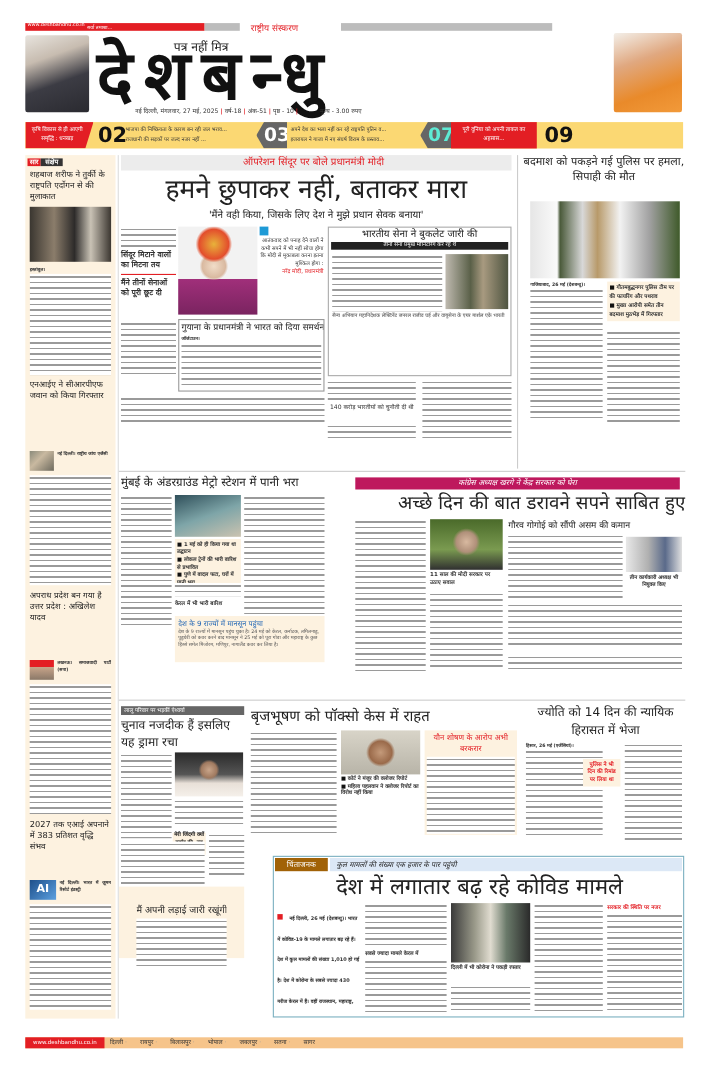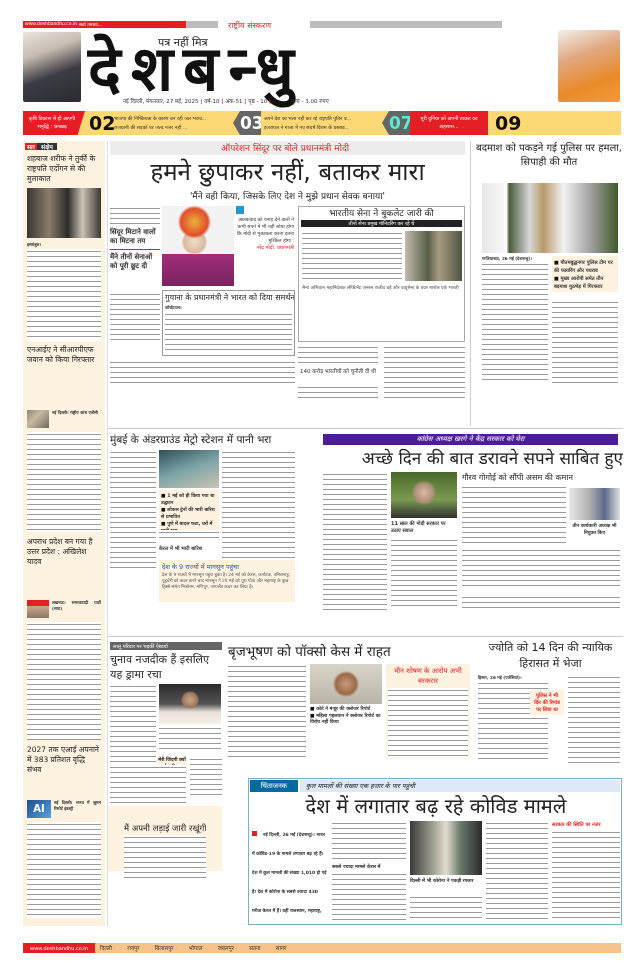--- a/index.html
+++ b/index.html
@@ -160,21 +160,21 @@
   <span>पुणे में बादल फटा, घरों में पानी भरा</span>
 </div>
 <div class="abs lines" style="left:159px;top:530px;width:60px;height:12px;"></div>
 <div class="abs" style="left:159px;top:545px;width:60px;font-size:5px;font-weight:bold;color:#333;">केरल में भी भारी बारिश</div>
 <div class="abs lines" style="left:222px;top:450px;width:73px;height:110px;"></div>
 <div class="abs cream" style="left:159px;top:560px;width:136px;height:42px;padding:2px 3px;">
   <div class="hd" style="font-size:6.5px;line-height:10px;color:#1e64b4;">देश के 9 राज्यों में मानसून पहुंचा</div>
   <div style="font-size:4.4px;line-height:6px;color:#555;">देश के 9 राज्यों में मानसून पहुंच चुका है। 24 मई को केरल, कर्नाटक, तमिलनाडु, पुडुचेरी को कवर करने बाद मानसून ने 25 मई को पूरा गोवा और महाराष्ट्र के कुछ हिस्से समेत मिजोरम, मणिपुर, नागालैंड कवर कर लिया है।</div>
 </div>
 
-<div class="abs" style="left:323px;top:434px;width:295px;height:11px;background:#4c1d95;color:#fff;text-align:center;font-size:7px;line-height:11px;font-style:italic;">कांग्रेस अध्यक्ष खरगे ने केंद्र सरकार को घेरा</div>
+<div class="abs" style="left:323px;top:434px;width:295px;height:11px;background:#be185d;color:#fff;text-align:center;font-size:7px;line-height:11px;font-style:italic;">कांग्रेस अध्यक्ष खरगे ने केंद्र सरकार को घेरा</div>
 <div class="abs hd" style="left:323px;top:447px;width:300px;text-align:right;font-size:17px;line-height:22px;">अच्छे दिन की बात डरावने सपने साबित हुए</div>
 <div class="abs lines" style="left:323px;top:472px;width:64px;height:138px;"></div>
 <div class="abs photo" style="left:391px;top:472px;width:66px;height:46px;background:radial-gradient(circle at 50% 45%,#d8b9a0 0,#b0907a 22%,transparent 30%),linear-gradient(#4a6a2a,#7a9a50 60%,#303030);"></div>
 <div class="abs bul" style="left:391px;top:520px;width:66px;font-size:5px;line-height:7px;">11 साल की मोदी सरकार पर उठाए सवाल</div>
 <div class="abs lines" style="left:391px;top:538px;width:66px;height:72px;"></div>
 <div class="abs hd" style="left:462px;top:472px;width:158px;font-size:8px;line-height:11px;">गौरव गोगोई को सौंपी असम की कमान</div>
 <div class="abs lines" style="left:462px;top:485px;width:104px;height:60px;"></div>
 <div class="abs photo" style="left:569px;top:488px;width:51px;height:32px;background:linear-gradient(90deg,#e8e8e8,#b0b0b0 40%,#5a6a8a 70%,#e0e0e0);"></div>
 <div class="abs" style="left:569px;top:522px;width:51px;font-size:4.8px;line-height:7px;font-weight:bold;text-align:center;color:#333;">तीन कार्यकारी अध्यक्ष भी नियुक्त किए</div>
 <div class="abs lines" style="left:462px;top:548px;width:158px;height:40px;"></div>
@@ -207,21 +207,21 @@
 
 <div class="abs hd" style="left:478px;top:640px;width:145px;text-align:center;font-size:11px;line-height:16px;white-space:normal;">ज्योति को 14 दिन की न्यायिक हिरासत में भेजा</div>
 <div class="abs txt" style="left:478px;top:675px;width:70px;height:90px;">
   <b style="color:#333">हिसार, 26 मई (एजेंसियां)।</b>
   <div class="lines" style="height:80px"></div>
 </div>
 <div class="abs" style="left:530px;top:690px;width:34px;font-size:5px;line-height:7px;font-weight:bold;text-align:center;color:#e31e24;background:#fdf2e0;padding:2px;">पुलिस ने भी दिन की रिमांड पर लिया था</div>
 <div class="abs lines" style="left:568px;top:675px;width:52px;height:90px;"></div>
 
 <div class="abs" style="left:248px;top:778px;width:374px;height:147px;border:1px solid #7ab0c0;background:#fff;"></div>
-<div class="abs" style="left:250px;top:780px;width:48px;height:12px;background:#0369a1;color:#fff;font-size:7px;line-height:12px;text-align:center;">चिंताजनक</div>
+<div class="abs" style="left:250px;top:780px;width:48px;height:12px;background:#a16207;color:#fff;font-size:7px;line-height:12px;text-align:center;">चिंताजनक</div>
 <div class="abs" style="left:300px;top:780px;width:320px;height:12px;background:#dce8f6;font-size:6.5px;line-height:12px;font-style:italic;padding-left:6px;color:#222;">कुल मामलों की संख्या एक हजार के पार पहुंची</div>
 <div class="abs hd" style="left:250px;top:793px;width:372px;text-align:center;font-size:20px;line-height:26px;">देश में लगातार बढ़ रहे कोविड मामले</div>
 <div class="abs" style="left:252px;top:821px;width:76px;height:100px;overflow:hidden;">
   <span style="display:inline-block;width:5px;height:5px;background:#e31e24;margin-right:1px;"></span>
   <span style="font-size:4.5px;line-height:6.3px;font-weight:bold;color:#333;">नई दिल्ली, 26 मई (देशबन्धु)। भारत में कोविड-19 के मामले लगातार बढ़ रहे हैं। देश में कुल मामलों की संख्या 1,010 हो गई है। देश में कोरोना के सबसे ज्यादा 430 मरीज केरल में हैं। वहीं राजस्थान, महाराष्ट्र, बंगाल और कर्नाटक में कुल 12 मरीजों की मौत हुई है। हालांकि इनमें से कइयों को दूसरी गंभीर बीमारियां भी थीं। इसके अलावा महाराष्ट्र में 209, दिल्ली में 104, गुजरात में 83 और कर्नाटक में 47 केस शामिल हैं।</span>
 </div>
 <div class="abs lines" style="left:332px;top:821px;width:74px;height:40px;"></div>
 <div class="abs" style="left:332px;top:863px;width:74px;font-size:4.8px;font-weight:bold;color:#333;">सबसे ज्यादा मामले केरल में</div>
 <div class="abs lines" style="left:332px;top:872px;width:74px;height:48px;"></div>
 <div class="abs photo" style="left:410px;top:821px;width:72px;height:54px;background:linear-gradient(90deg,#3a3a3a,#9a9a8a 30%,#e0dcd0 50%,#6a7a6a 70%,#2a2a2a);"></div>

